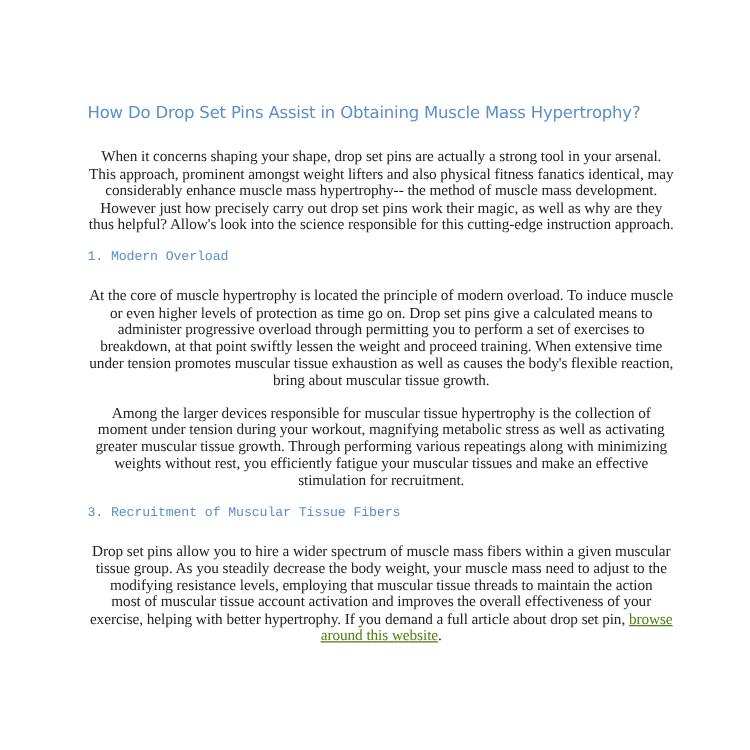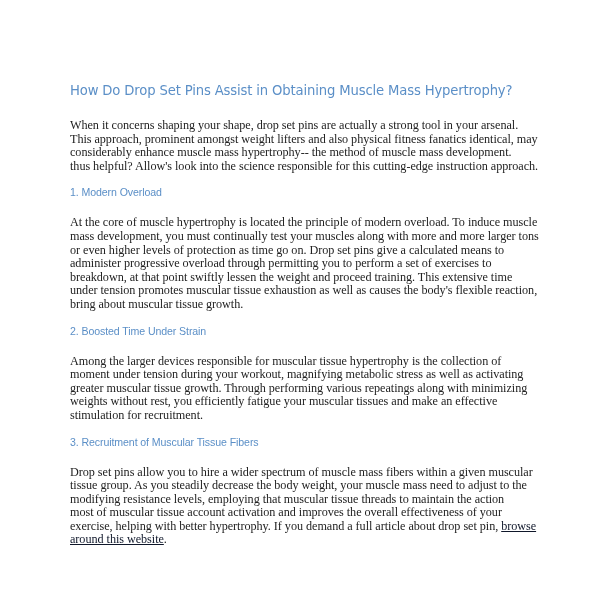--- a/index.html
+++ b/index.html
@@ -26,73 +26,73 @@
       font-family: "DejaVu Sans", sans-serif;
       font-size: 13.2px;
       color: #5b8fc7;
       font-weight: normal;
       margin: 0 0 19px 0;
       line-height: 18px;
       letter-spacing: -0.15px;
       white-space: nowrap;
     }
     .heading {
-      font-family: Liberation Sans, sans-serif;
+      font-family: Liberation Mono, monospace;
       font-size: 10.6px;
       color: #5b8fc7;
       font-weight: normal;
       margin: 0 0 17px 0;
       line-height: 14px;
       letter-spacing: -0.1px;
       white-space: nowrap;
     }
     .para {
       font-family: "Liberation Serif", serif;
       font-size: 12.2px;
       line-height: 13.6px;
       color: #222222;
       margin: 0 0 12px 0;
       letter-spacing: -0.05px;
     }
     .para .line {
       display: block;
       white-space: nowrap;
+      text-align: center;
     }
     a.link {
-      color: #0f172a;
+      color: #4d7c0f;
       text-decoration: underline;
     }
   </style>
 </head>
 <body>
 
 <div class="page">
   <div class="content">
 
     <h1 class="title">How Do Drop Set Pins Assist in Obtaining Muscle Mass Hypertrophy?</h1>
 
     <p class="para">
       <span class="line">When it concerns shaping your shape, drop set pins are actually a strong tool in your arsenal.</span>
       <span class="line">This approach, prominent amongst weight lifters and also physical fitness fanatics identical, may</span>
       <span class="line">considerably enhance muscle mass hypertrophy-- the method of muscle mass development.</span>
+      <span class="line">However just how precisely carry out drop set pins work their magic, as well as why are they</span>
       <span class="line">thus helpful? Allow's look into the science responsible for this cutting-edge instruction approach.</span>
     </p>
 
     <h2 class="heading">1. Modern Overload</h2>
     <p class="para">
       <span class="line">At the core of muscle hypertrophy is located the principle of modern overload. To induce muscle</span>
-      <span class="line">mass development, you must continually test your muscles along with more and more larger tons</span>
       <span class="line">or even higher levels of protection as time go on. Drop set pins give a calculated means to</span>
       <span class="line">administer progressive overload through permitting you to perform a set of exercises to</span>
-      <span class="line">breakdown, at that point swiftly lessen the weight and proceed training. This extensive time</span>
+      <span class="line">breakdown, at that point swiftly lessen the weight and proceed training. When extensive time</span>
       <span class="line">under tension promotes muscular tissue exhaustion as well as causes the body's flexible reaction,</span>
       <span class="line">bring about muscular tissue growth.</span>
     </p>
 
-    <h2 class="heading">2. Boosted Time Under Strain</h2>
     <p class="para">
       <span class="line">Among the larger devices responsible for muscular tissue hypertrophy is the collection of</span>
       <span class="line">moment under tension during your workout, magnifying metabolic stress as well as activating</span>
       <span class="line">greater muscular tissue growth. Through performing various repeatings along with minimizing</span>
       <span class="line">weights without rest, you efficiently fatigue your muscular tissues and make an effective</span>
       <span class="line">stimulation for recruitment.</span>
     </p>
 
     <h2 class="heading">3. Recruitment of Muscular Tissue Fibers</h2>
     <p class="para">

